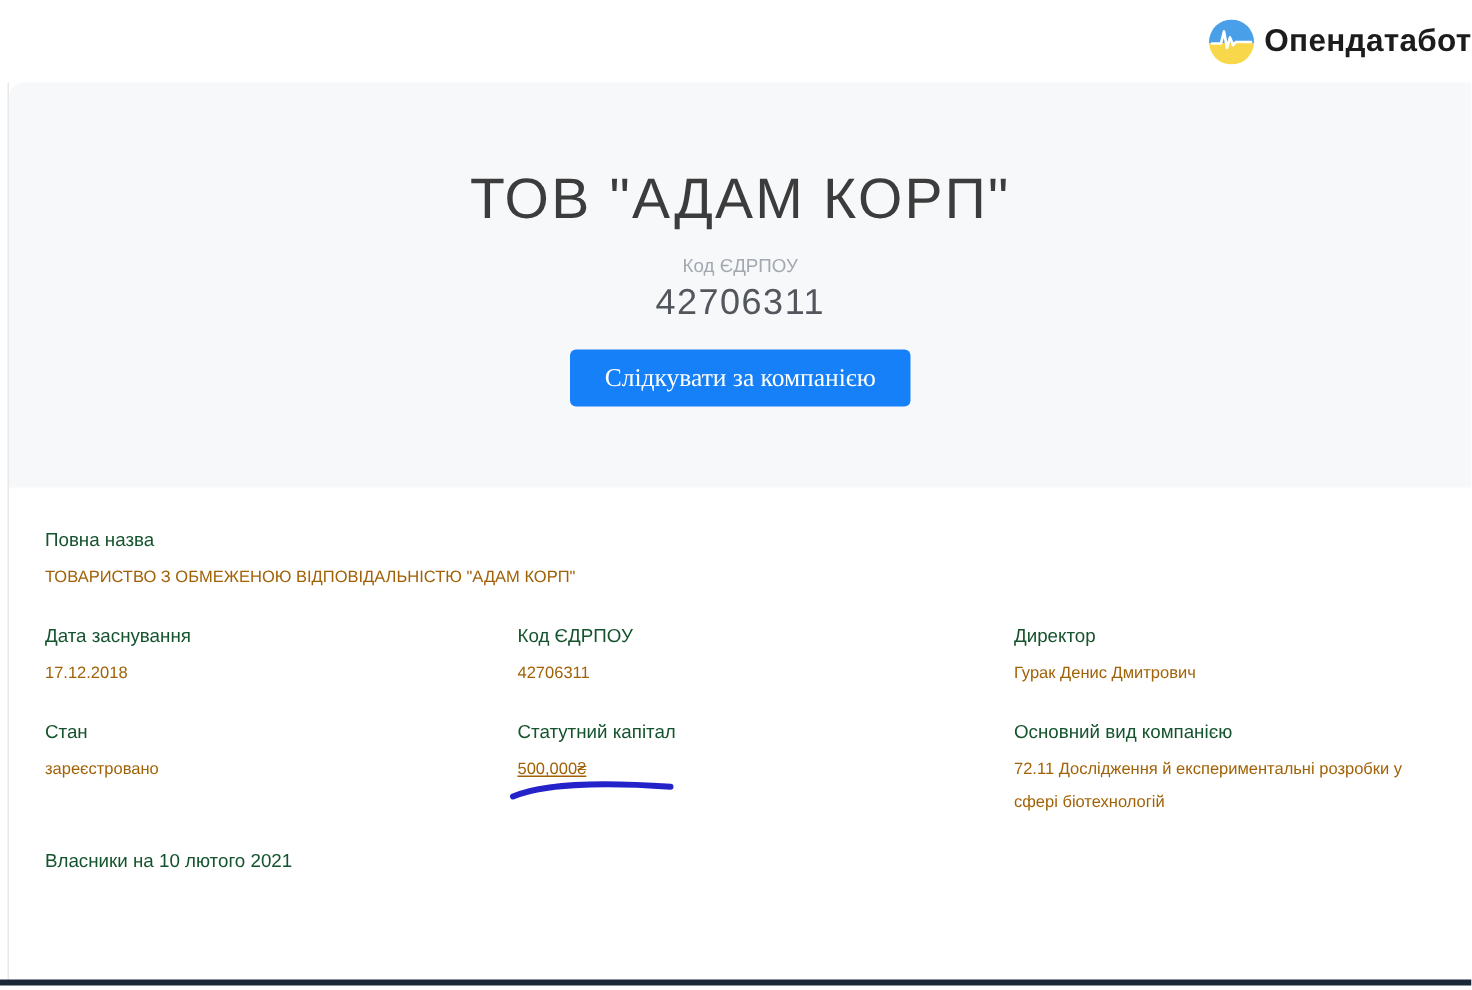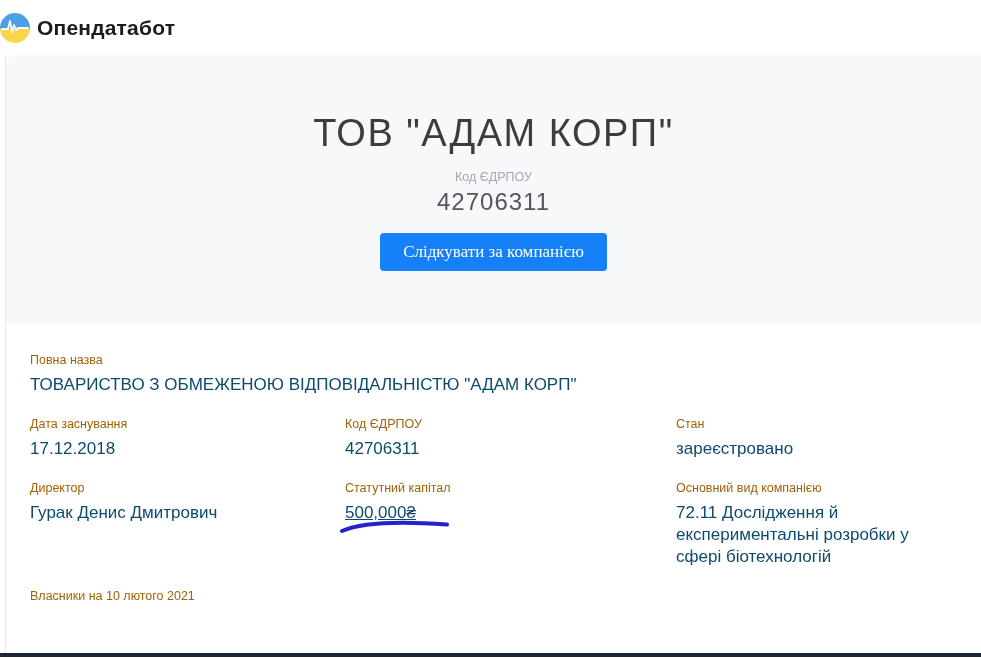--- a/index.html
+++ b/index.html
@@ -9,21 +9,21 @@
     background: #ffffff;
     position: relative;
     overflow: hidden;
     color: #3a3f45;
   }
   
   .site-header {
     height: 55px;
     display: flex;
     align-items: center;
-    justify-content: flex-start;
+    justify-content: flex-end;
     background: #ffffff;
   }
   .logo { display: flex; align-items: center; gap: 7px; cursor: pointer; }
   .logo-icon { width: 30px; height: 30px; display: block; }
   .logo-text {
     font-size: 21px;
     font-weight: 700;
     color: #1c1c1c;
     letter-spacing: 0.2px;
   }
@@ -73,26 +73,26 @@
     padding: 28px 30px 0 30px;
     display: grid;
     grid-template-columns: 315px 331px auto;
     grid-auto-rows: min-content;
     row-gap: 21px;
     column-gap: 0;
   }
   .field.full { grid-column: 1 / -1; }
   .field .label {
     font-size: 12.5px;
+    color: #14532d;
+    margin-bottom: 7px;
+  }
+  .field .value {
+    font-size: 11px;
     color: #a16207;
-    margin-bottom: 7px;
-  }
-  .field .value {
-    font-size: 17px;
-    color: #0c4a6e;
     line-height: 22px;
   }
   .field.activity .value { max-width: 290px; }
   .capital-wrap { position: relative; display: inline-block; text-decoration: underline; }
   .ink-underline {
     position: absolute;
     left: -7px; top: 17px;
     width: 114px; height: 16px;
     pointer-events: none;
   }
@@ -156,27 +156,27 @@
       <div class="label">Дата заснування</div>
       <div class="value">17.12.2018</div>
     </div>
 
     <div class="field">
       <div class="label">Код ЄДРПОУ</div>
       <div class="value">42706311</div>
     </div>
 
     <div class="field">
+      <div class="label">Директор</div>
+      <div class="value">Гурак Денис Дмитрович</div>
+    </div>
+
+    <div class="field">
       <div class="label">Стан</div>
       <div class="value">зареєстровано</div>
-    </div>
-
-    <div class="field">
-      <div class="label">Директор</div>
-      <div class="value">Гурак Денис Дмитрович</div>
     </div>
 
     <div class="field">
       <div class="label">Статутний капітал</div>
       <div class="value">
         <span class="capital-wrap">
           <span>500,000₴</span>
           <svg class="ink-underline" viewBox="0 0 114 16" width="114" height="16">
             <path d="M4,12 C 22,4 60,2 109,5.5" fill="none" stroke="#2323c9" stroke-width="4" stroke-linecap="round"></path>
           </svg>

